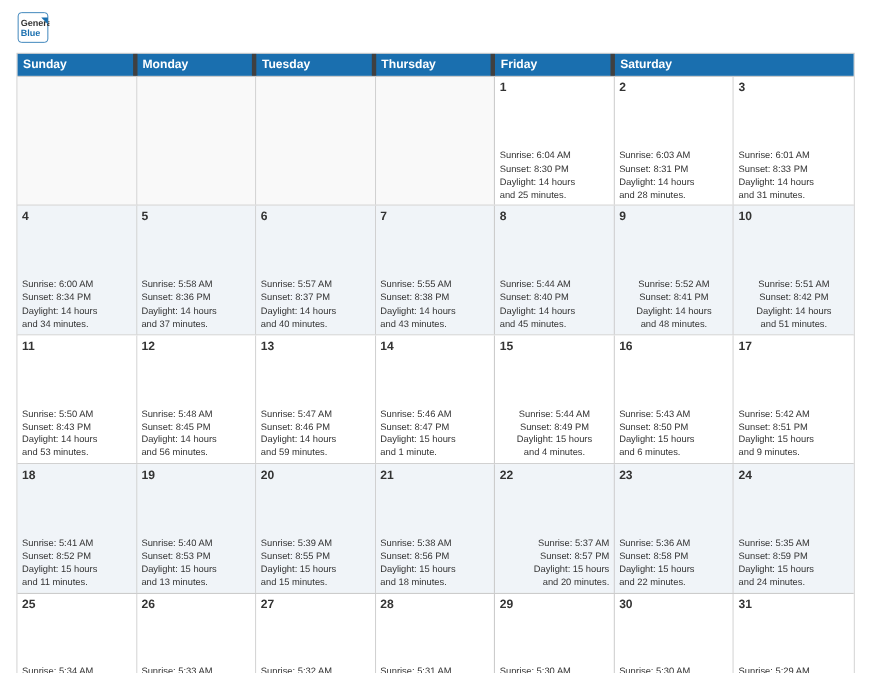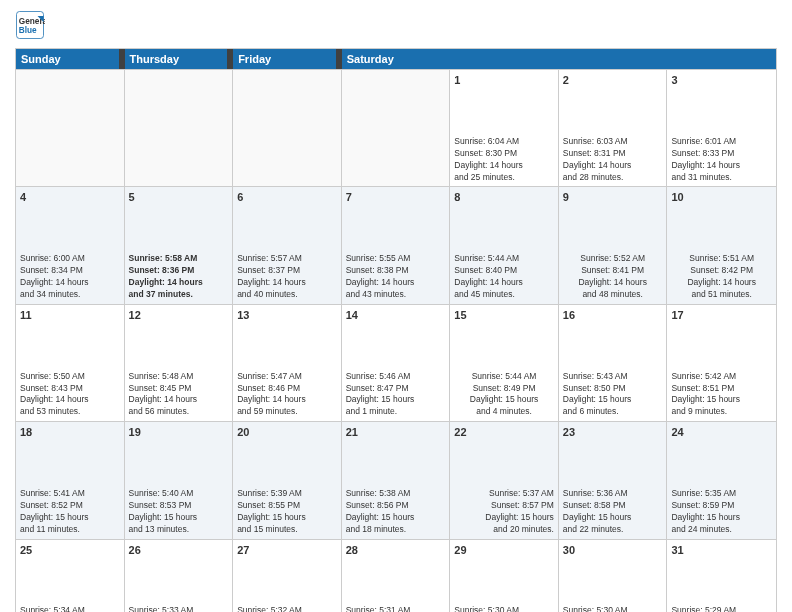--- a/index.html
+++ b/index.html
@@ -54,21 +54,21 @@
       display: grid;
       grid-template-columns: repeat(7, 1fr);
       background: #1a6faf;
     }
     .cal-header-cell {
       color: #fff;
       font-size: 11px;
       font-weight: bold;
       padding: 4px 5px;
       text-align: left;
-      border-right: 6px solid #404040;
+      border-right: 4px solid #404040;
     }
     .cal-header-cell:last-child { border-right: none; }
     .cal-body {
       flex: 1;
       display: flex;
       flex-direction: column;
     }
     .cal-row {
       display: grid;
       grid-template-columns: repeat(7, 1fr);
@@ -116,20 +116,22 @@
     </div>
     <div class="title-block">
       <div class="month-year"></div>
       <div class="location"></div>
     </div>
   </div>
 
   <div class="calendar">
     <div class="cal-header">
     <div class="cal-header-cell">Sunday</div>
+        <div class="cal-header-cell">Monday</div>
+        <div class="cal-header-cell">Tuesday</div>
         <div class="cal-header-cell">Thursday</div>
         <div class="cal-header-cell">Friday</div>
         <div class="cal-header-cell">Saturday</div>
       </div>
     <div class="cal-body">
     <div class="cal-row">
           <div class="cal-cell empty"></div>
           <div class="cal-cell empty"></div>
           <div class="cal-cell empty"></div>
           <div class="cal-cell empty"></div>
@@ -158,21 +160,21 @@
         <div class="cal-row">
           <div class="cal-cell alt-row">
             <span class="day-num">4</span>
             <div class="cell-info" style="white-space: pre-line;">Sunrise: 6:00 AM
 Sunset: 8:34 PM
 Daylight: 14 hours
 and 34 minutes.</div>
           </div>
           <div class="cal-cell alt-row">
             <span class="day-num">5</span>
-            <div class="cell-info" style="white-space: pre-line; font-weight: bold;">Sunrise: 5:58 AM
+            <div class="cell-info" style="white-space: pre-line;">Sunrise: 5:58 AM
 Sunset: 8:36 PM
 Daylight: 14 hours
 and 37 minutes.</div>
           </div>
           <div class="cal-cell alt-row">
             <span class="day-num">6</span>
             <div class="cell-info" style="white-space: pre-line;">Sunrise: 5:57 AM
 Sunset: 8:37 PM
 Daylight: 14 hours
 and 40 minutes.</div>

